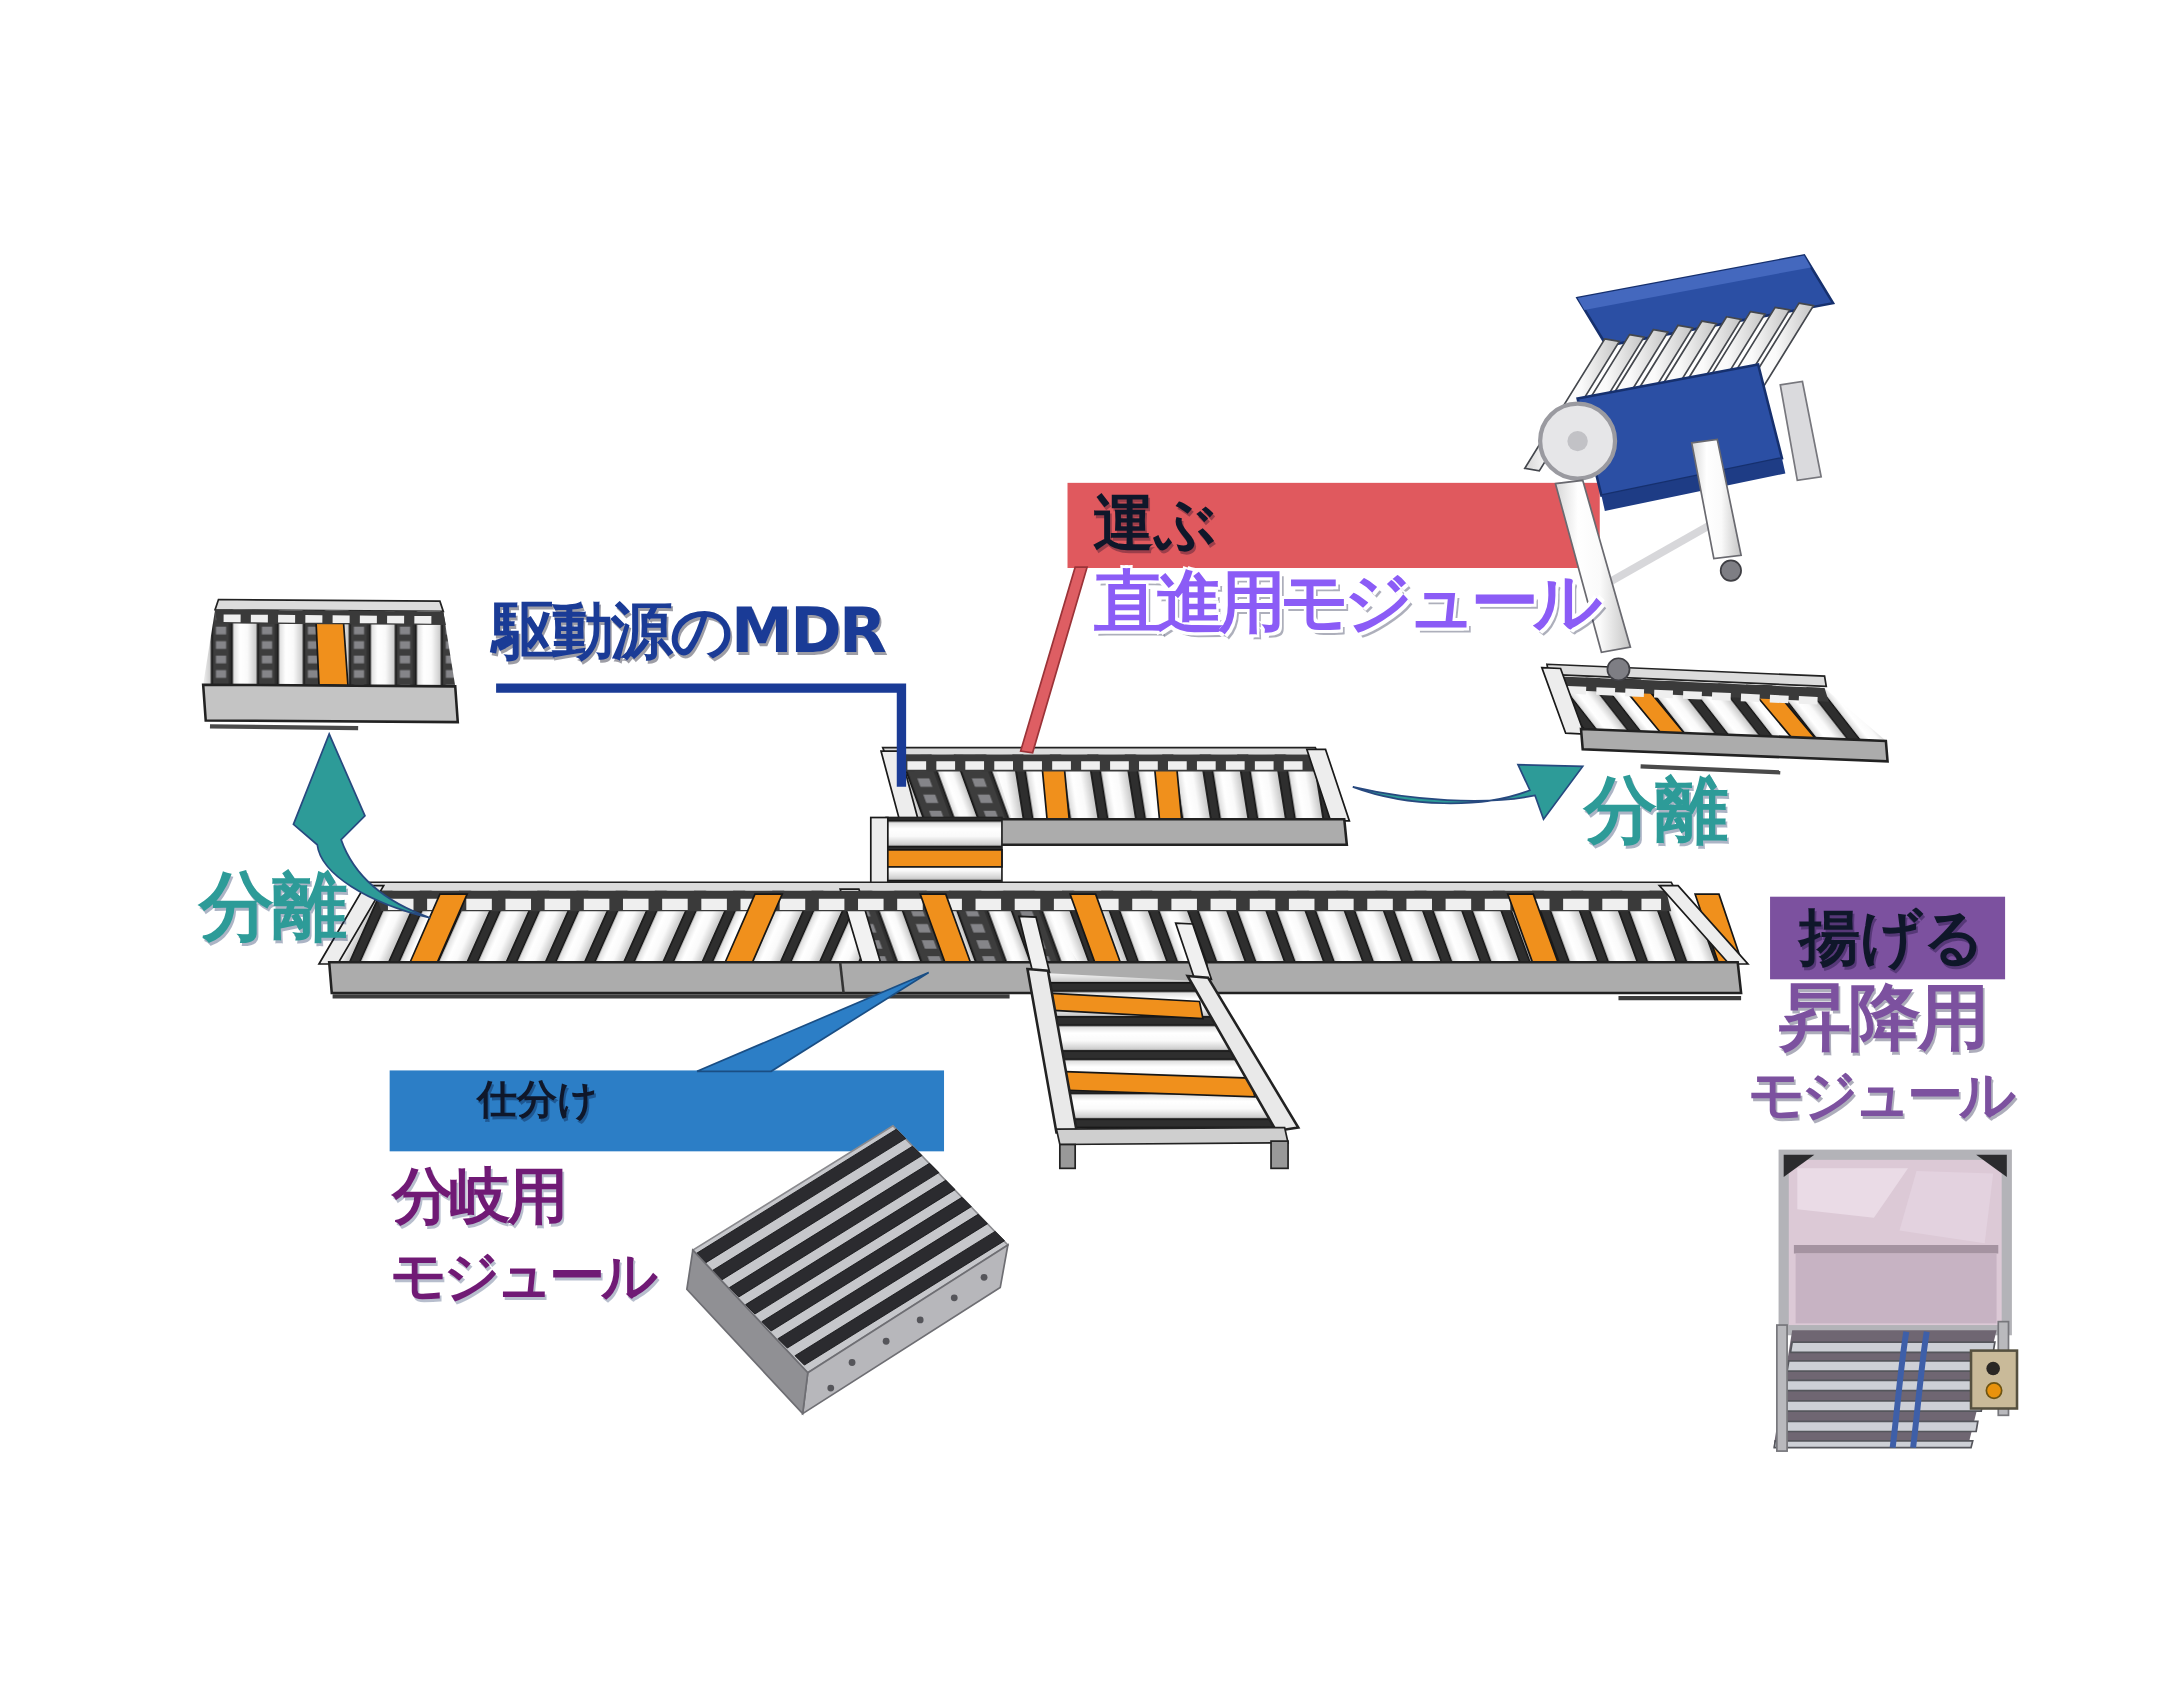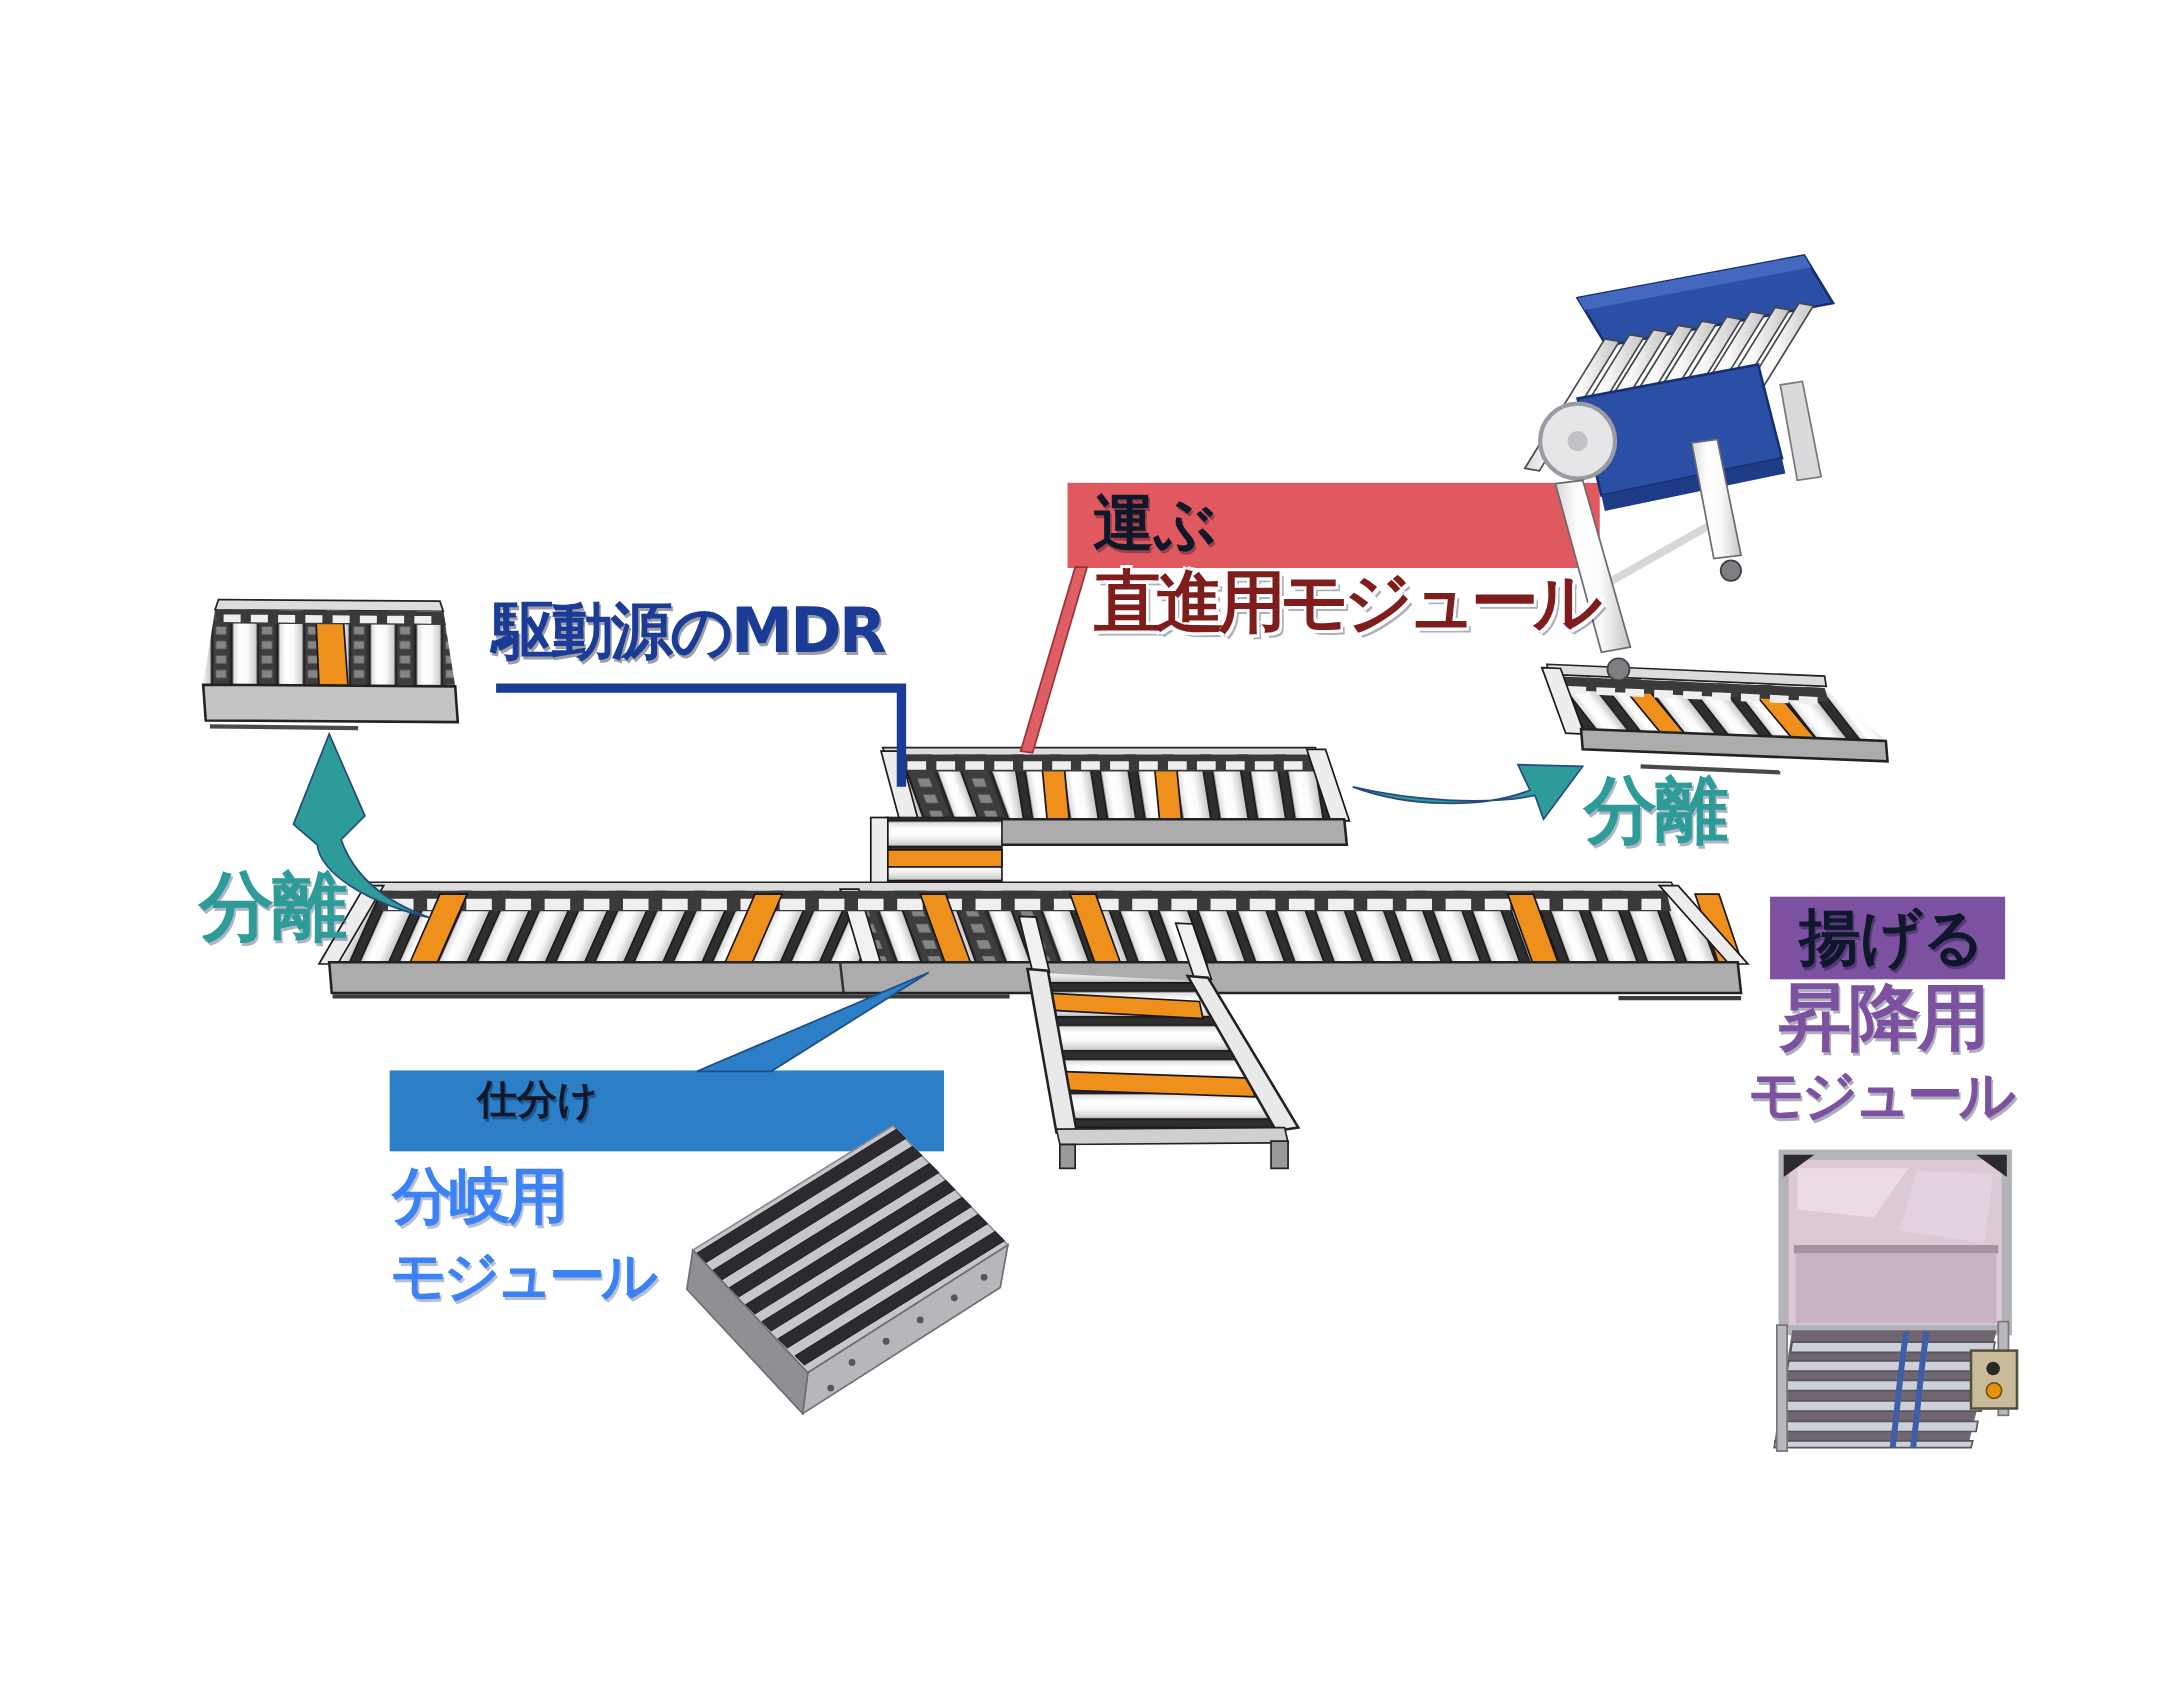--- a/index.html
+++ b/index.html
@@ -3,23 +3,23 @@
 <meta charset="utf-8">
 <style>
   html,body{margin:0;padding:0;background:#fff;}
   .stage{position:relative;width:2181px;height:1704px;background:#FFFFFF;overflow:hidden;
          font-family:"DejaVu Sans","Liberation Sans",sans-serif;}
   .stage svg{position:absolute;left:0;top:0;}
   .t{position:absolute;font-weight:bold;white-space:nowrap;line-height:1.05;}
   .t-white{color:#0f172a;text-shadow:1.7px 2.6px 0 rgba(0,0,30,0.30);}
   .t-navy{color:#1A3B96;text-shadow:1.7px 2.6px 0 rgba(10,10,30,0.40);}
   .t-teal{color:#2D9B98;text-shadow:1.7px 2.6px 0 rgba(16,40,90,0.35);}
-  .t-blue{color:#3b82f6;text-shadow:1.7px 2.6px 0 rgba(16,40,90,0.30);text-align:right;}
+  .t-blue{color:#701a75;text-shadow:1.7px 2.6px 0 rgba(16,40,90,0.30);text-align:right;}
   .t-purple{color:#7C519F;text-shadow:1.7px 2.6px 0 rgba(20,20,60,0.35);}
-  .t-red{color:#7f1d1d;
+  .t-red{color:#8b5cf6;
          text-shadow:-2.6px -2.6px 0 #fff,2.6px -2.6px 0 #fff,-2.6px 2.6px 0 #fff,2.6px 2.6px 0 #fff,4.3px 5.1px 0 rgba(20,25,60,0.35);}
   #t-mdr{left:492px;top:598px;font-size:62px;letter-spacing:-2.6px;}
   #t-carry-banner{left:1093px;top:491px;font-size:61px;}
   #t-carry-module{left:1094px;top:566px;font-size:68px;letter-spacing:-6px;}
   #t-sort-banner{left:477px;top:1078px;font-size:40px;}
   #t-sort1{left:392px;top:1164px;font-size:61px;letter-spacing:-3.4px;}
   #t-sort2{left:390px;top:1247px;font-size:56px;letter-spacing:-4.3px;}
   #t-lift-banner{left:1770px;top:905px;width:244px;text-align:center;font-size:61px;}
   #t-lift1{left:1779px;top:980px;font-size:72px;letter-spacing:-2.6px;}
   #t-lift2{left:1748px;top:1066px;font-size:56px;letter-spacing:-4.3px;}

